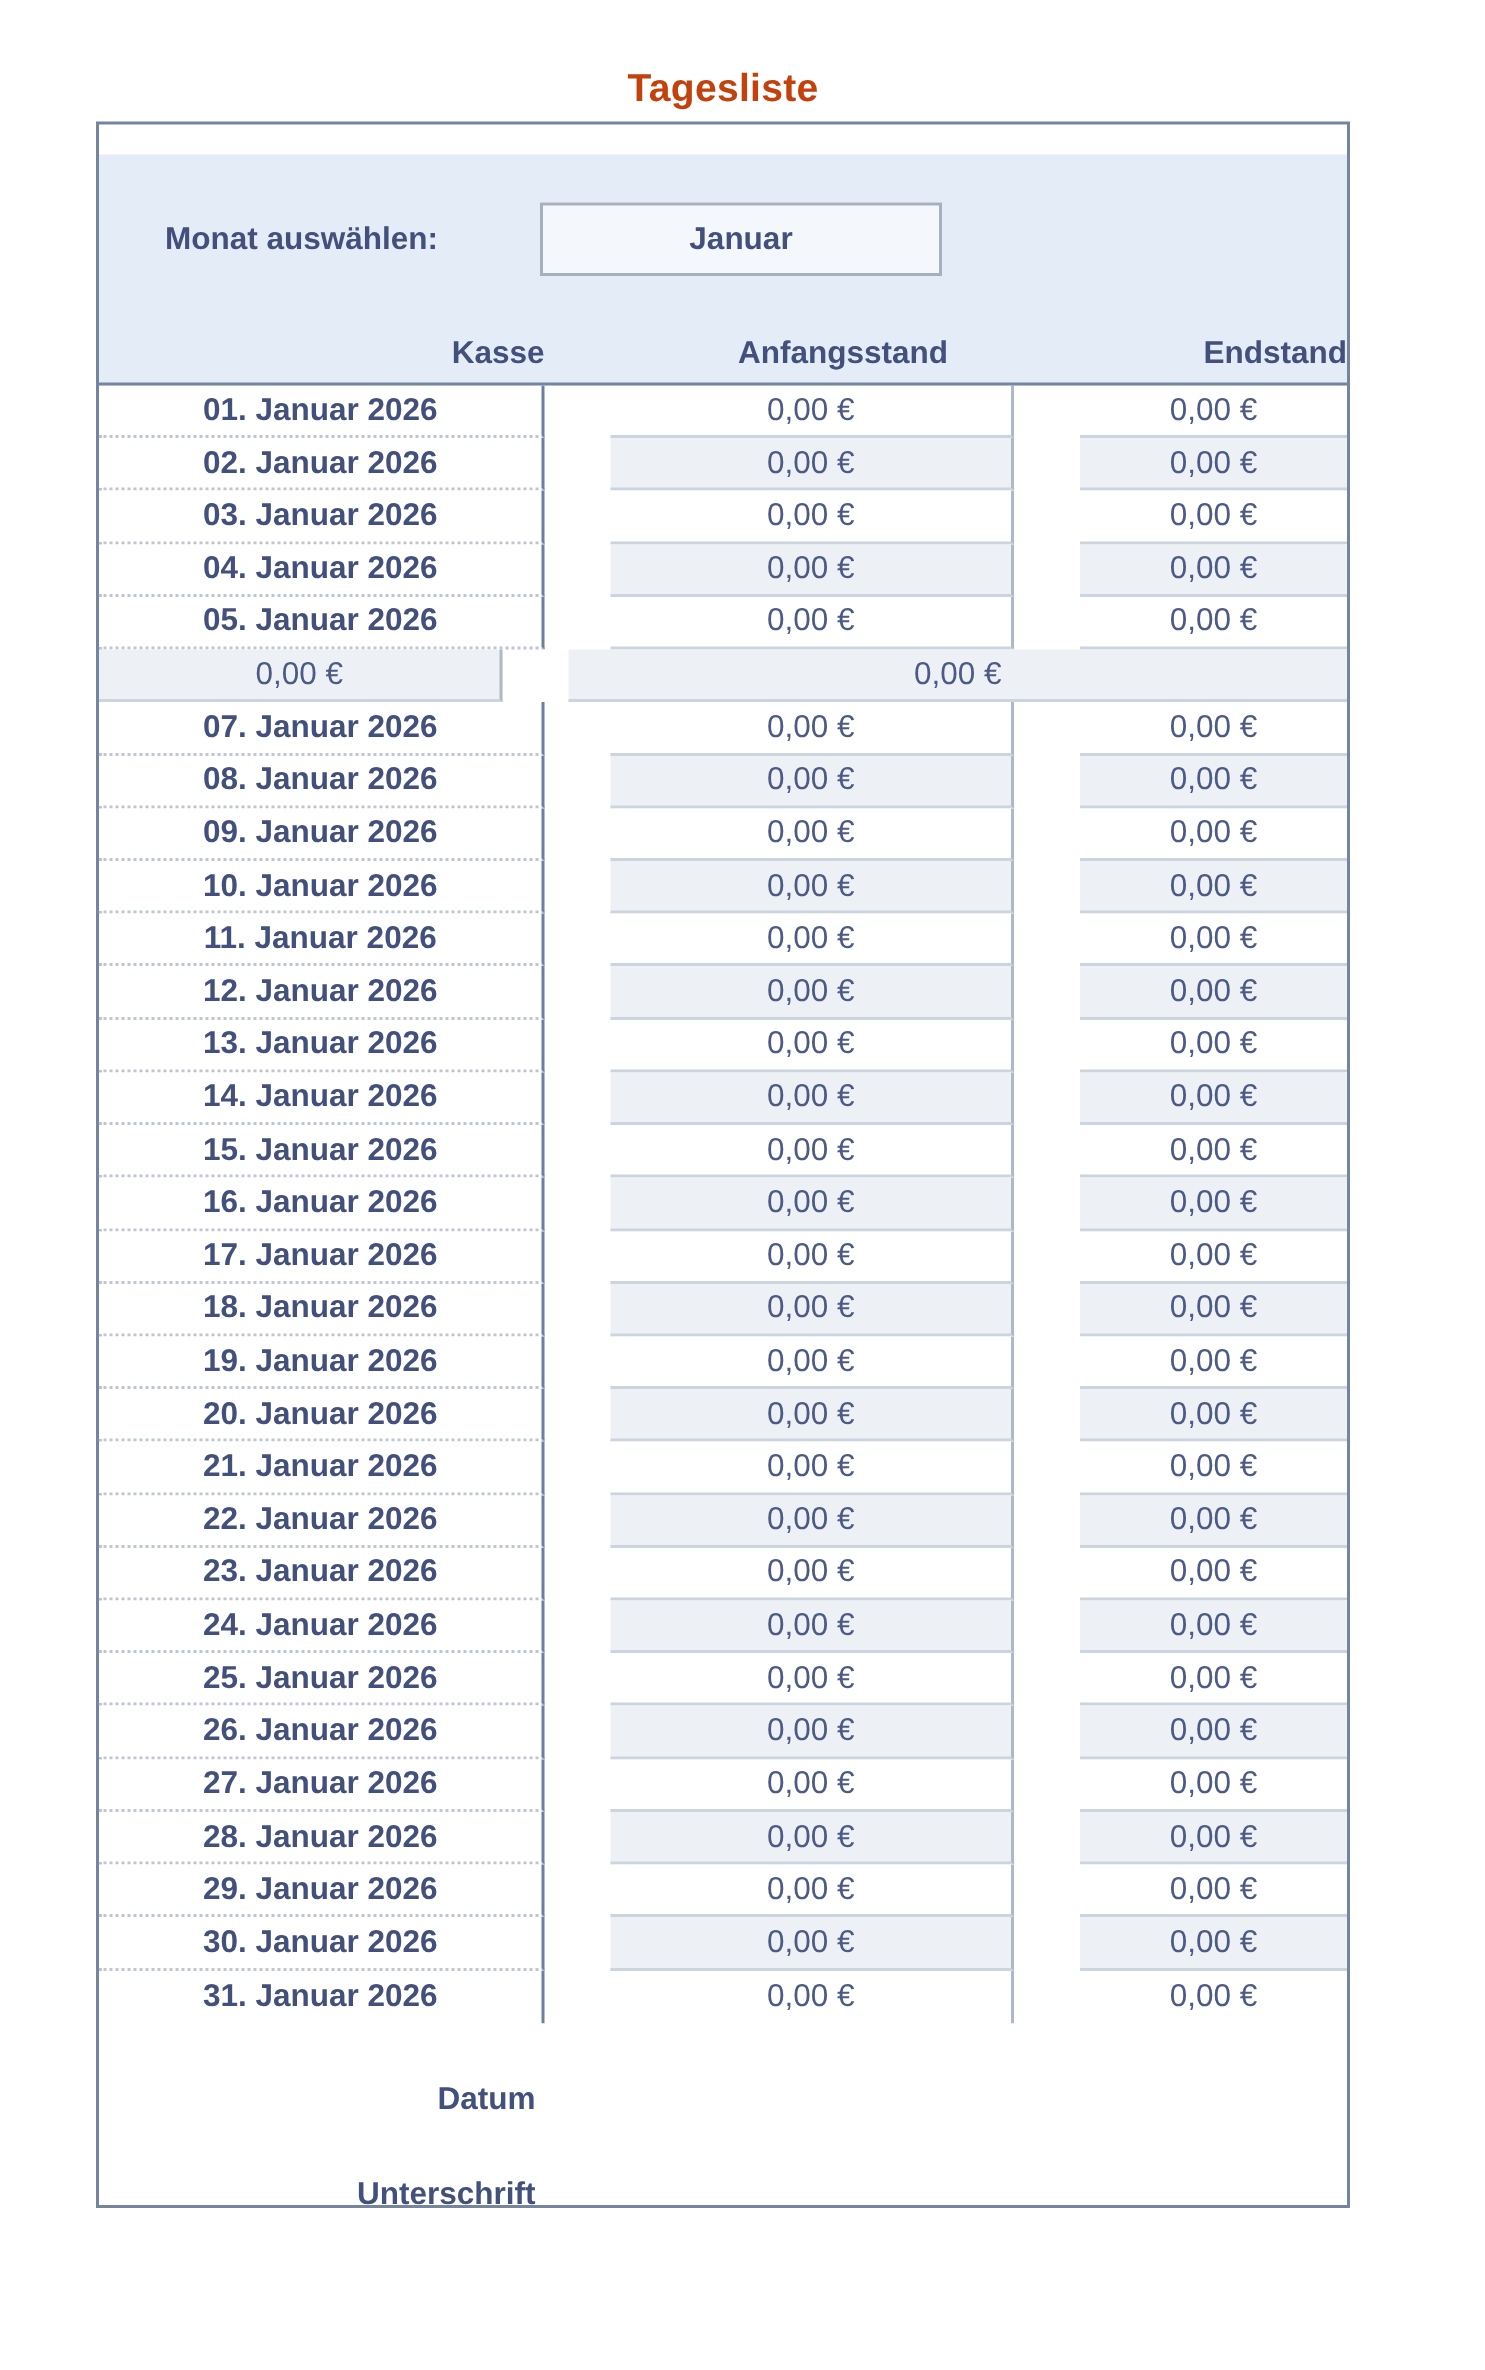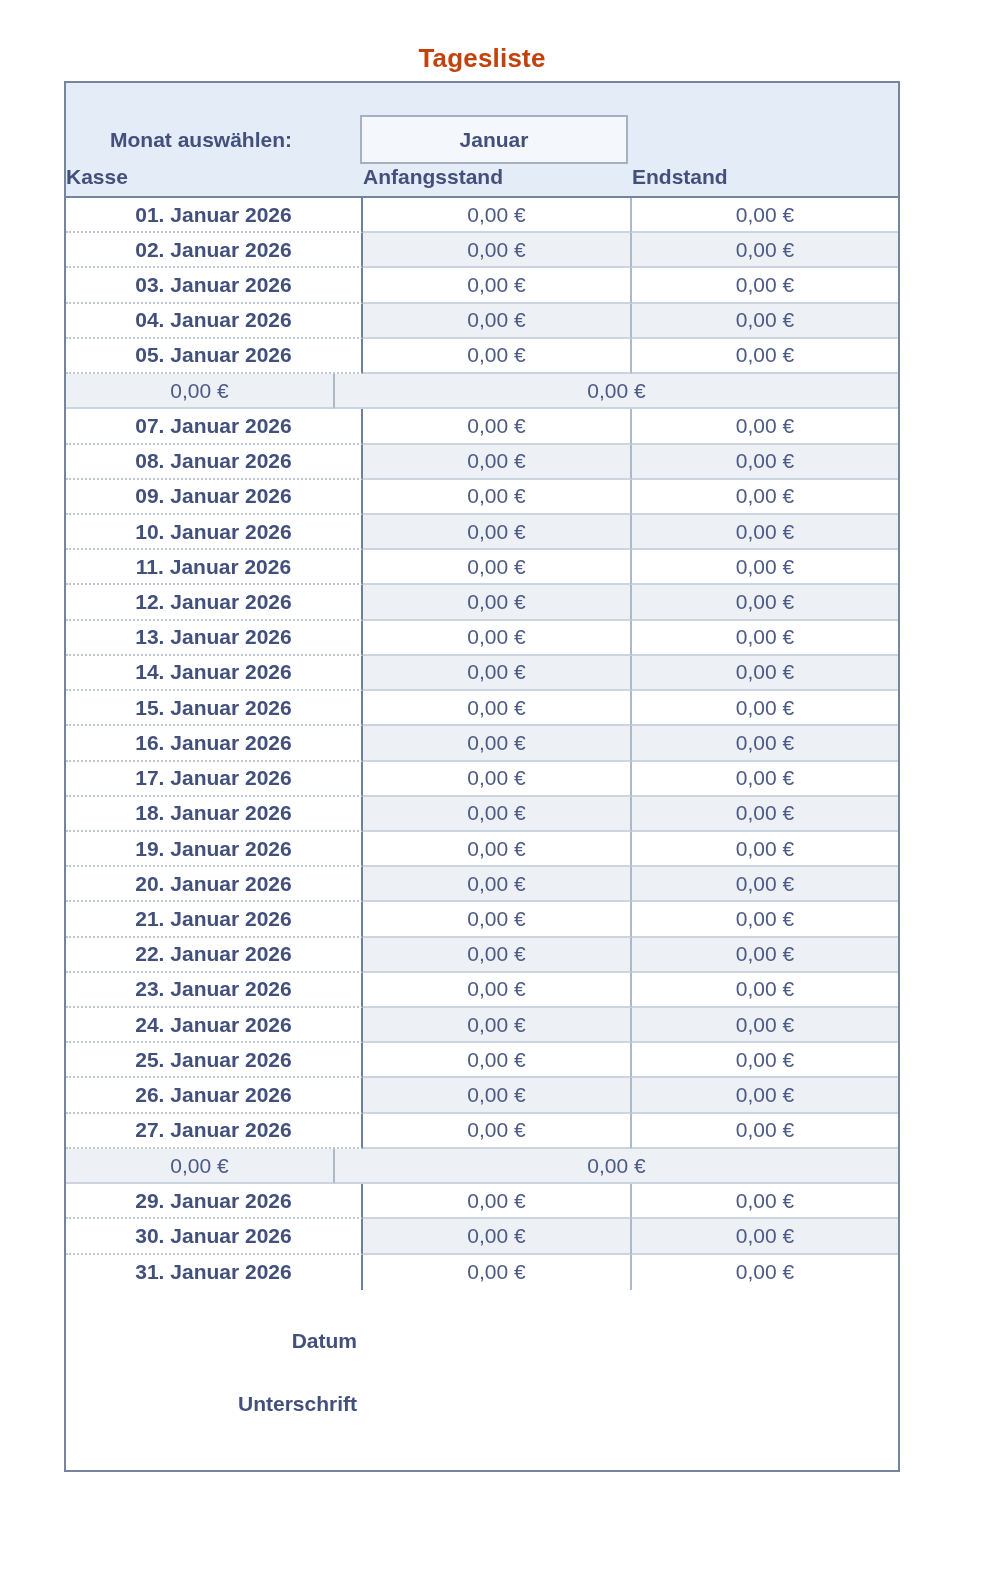--- a/index.html
+++ b/index.html
@@ -24,23 +24,24 @@
     left: 64px; top: 81px;
     width: 836px; height: 1391px;
     border: 2px solid #75859e;
     display: flex; flex-direction: column;
     background: #ffffff;
   }
   
   .sheet-header {
     position: relative;
     flex: none;
-    height: 115px;
+    height: 154px;
     background: #e4ecf7;
     border-bottom: 2px solid #75859e;
+    margin-top: 20px;
   }
   .monat-label {
     position: absolute;
     left: 44px; top: 32px; height: 49px;
     line-height: 49px;
     font-size: 21px; font-weight: bold;
     color: #42507b;
   }
   .month-box {
     position: absolute;
@@ -55,33 +56,33 @@
     cursor: pointer;
   }
   .cols-row {
     position: absolute;
     left: 0; right: 0; bottom: 7px;
     display: flex;
   }
   .col-h {
     font-size: 21px; font-weight: bold;
     color: #42507b;
-    text-align: left;
+    text-align: right;
     line-height: 24px;
   }
   .col-h.kasse   { width: 297px; }
   .col-h.anfang  { width: 269px; }
   .col-h.end     { flex: 1; }
   
   .rows {
     flex: none;
     height: 1092px;
     display: flex; flex-direction: column;
   }
-  .row { flex: 1; display: flex; }
+  .row { flex: 1; display: flex; gap: 44px; }
   .cell {
     display: flex; align-items: center; justify-content: center;
     font-size: 21px;
     overflow: hidden;
   }
   .cell.kasse {
     width: 297px;
     background: #ffffff;
     border-right: 2px solid #6e8099;
     border-bottom: 2px dotted #bec6d1;
@@ -261,20 +262,21 @@
         <div class="cell kasse">26. Januar 2026</div>
         <div class="cell val anfang">0,00 €</div>
         <div class="cell val end">0,00 €</div>
       </div>
       <div class="row">
         <div class="cell kasse">27. Januar 2026</div>
         <div class="cell val anfang">0,00 €</div>
         <div class="cell val end">0,00 €</div>
       </div>
       <div class="row even">
+        <div class="cell kasse">28. Januar 2026</div>
         <div class="cell val anfang">0,00 €</div>
         <div class="cell val end">0,00 €</div>
       </div>
       <div class="row">
         <div class="cell kasse">29. Januar 2026</div>
         <div class="cell val anfang">0,00 €</div>
         <div class="cell val end">0,00 €</div>
       </div>
       <div class="row even">
         <div class="cell kasse">30. Januar 2026</div>

